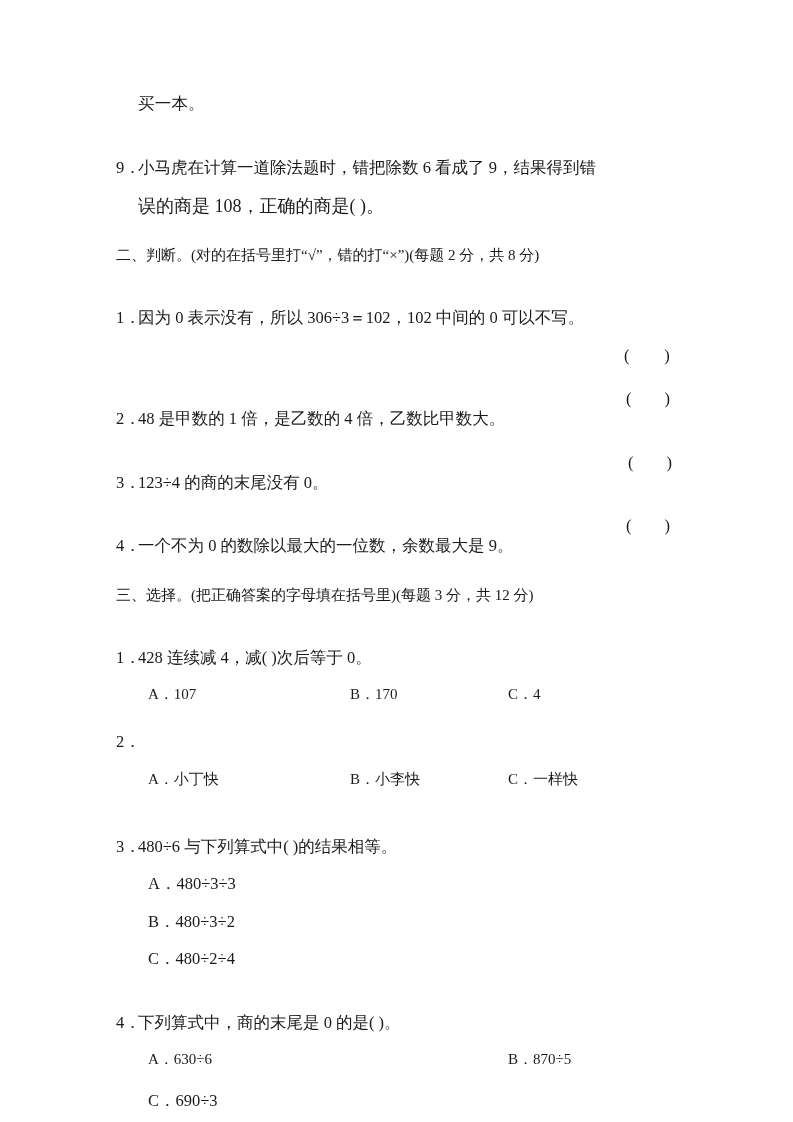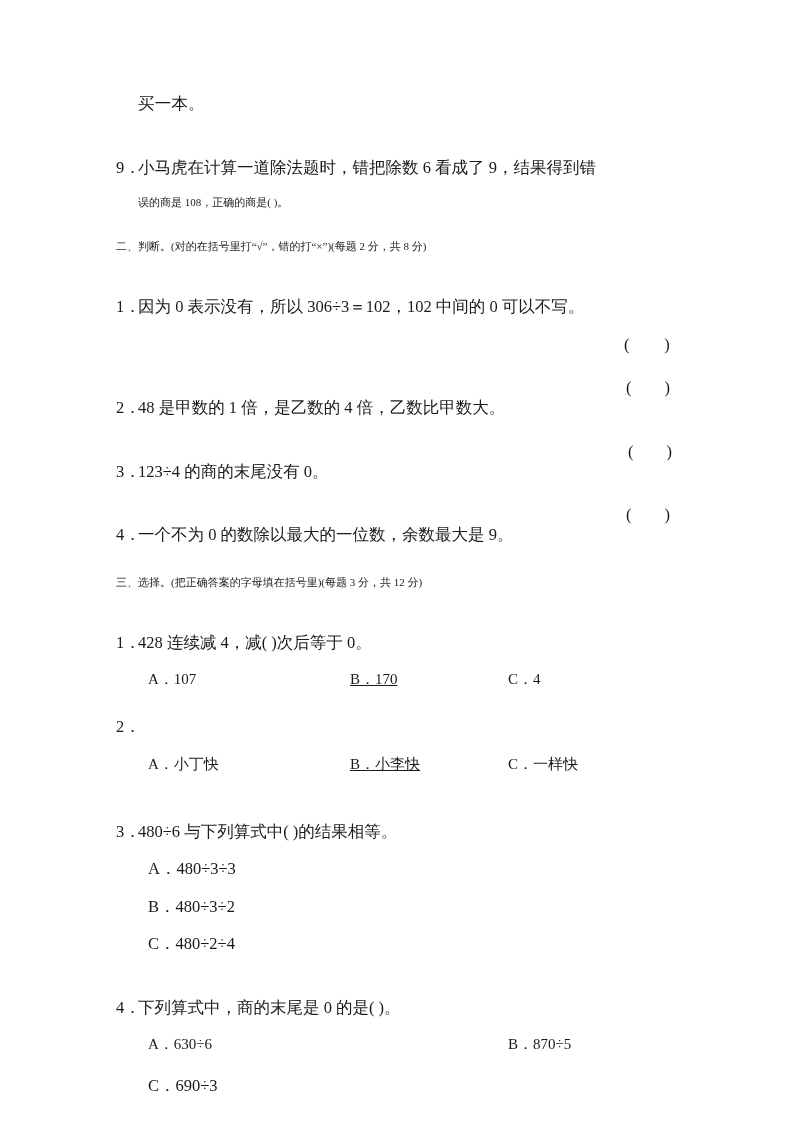--- a/index.html
+++ b/index.html
@@ -61,32 +61,32 @@
     text-align: left;
   }
   .qnum.wide { width: 20px; }
   .qtext {
     flex: 0 0 auto;
     margin-top: 20px;
   }
   
   .qcont {
     padding-left: 22px;
-    font-size: 11px;
+    font-size: 18px;
     line-height: 1.0;
     white-space: nowrap;
   }
   
   .cont-only {
     padding-left: 22px;
   }
 
   
   .section-head {
-    font-size: 11px;
+    font-size: 15px;
     line-height: 1.0;
     white-space: nowrap;
   }
 
   
   .brackets {
     position: absolute;
     top: 0;
     font-size: 16.5px;
     line-height: 1.0;
@@ -106,21 +106,21 @@
     height: 20px;
     font-size: 15px;
     line-height: 1.0;
     white-space: nowrap;
   }
   .opt {
     position: absolute;
     top: 0;
   }
   .opt.a { left: 32px; }
-  .opt.b { left: 234px; text-decoration: underline; }
+  .opt.b { left: 234px; }
   .opt.c { left: 392px; }
   .opt.b-far { left: 392px; }
 
   
   .opt-stack {
     padding-left: 32px;
     font-size: 16.5px;
     line-height: 1.0;
     white-space: nowrap;
   }

